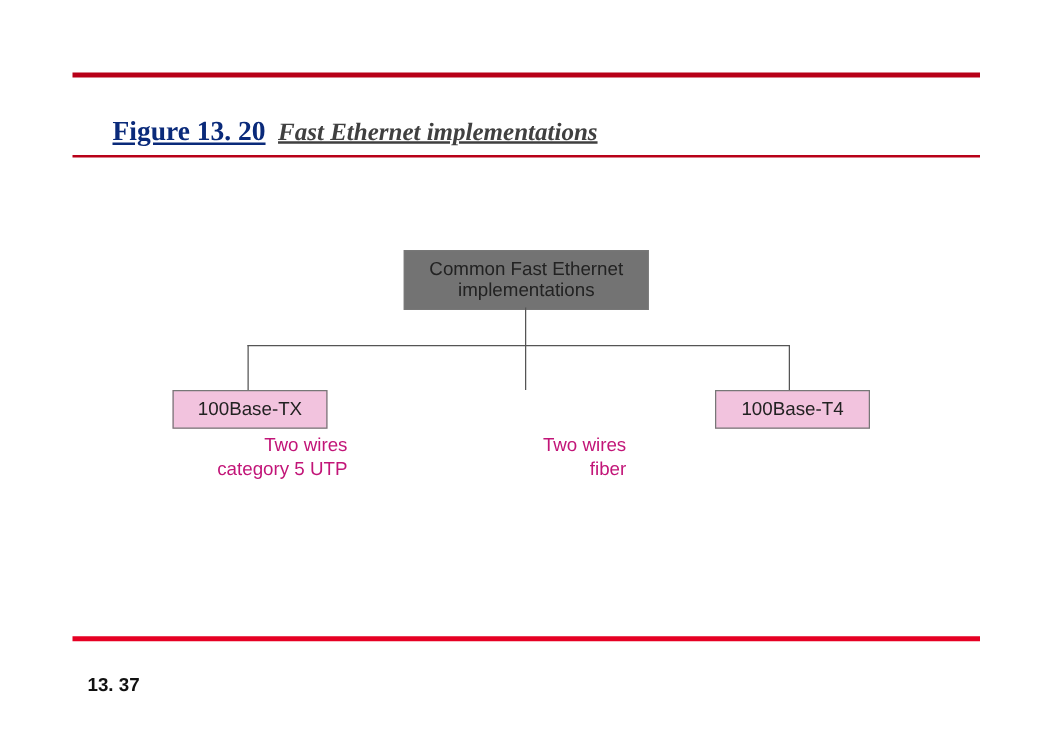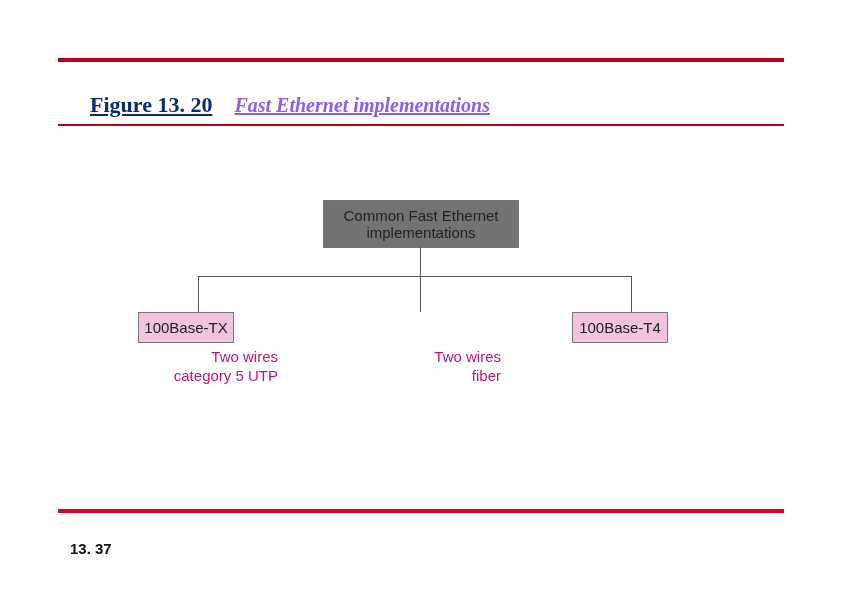--- a/index.html
+++ b/index.html
@@ -16,36 +16,35 @@
       left: 58px;
       width: 726px;
       height: 4px;
       background: #b80018;
     }
     .title-line {
       position: absolute;
       top: 92px;
       left: 90px;
       display: flex;
-      align-items: center;
+      align-items: flex-end;
       gap: 10px;
     }
     .fig-label {
       color: #0a2a7a;
       font-weight: bold;
       font-size: 22px;
       text-decoration: underline;
     }
     .fig-caption {
-      color: #8b5cf6;
+      color: #404040;
       font-weight: bold;
       font-style: italic;
       font-size: 20px;
       text-decoration: underline;
-      margin-left: 12px;
     }
     .mid-rule {
       position: absolute;
       top: 124px;
       left: 58px;
       width: 726px;
       height: 2px;
       background: #b80018;
     }
     .diagram {
@@ -63,21 +62,21 @@
       padding: 6px 8px;
       border: 1px solid #777;
       background: #737373;
       text-align: center;
       font-family: Arial, Helvetica, sans-serif;
       font-size: 15px;
       color: #222;
     }
     .leaf-box {
       position: absolute;
-      width: 96px;
+      width: 124px;
       padding: 6px 0;
       border: 1px solid #777;
       background: #f2c3de;
       text-align: center;
       font-family: Arial, Helvetica, sans-serif;
       font-size: 15px;
       color: #222;
     }
     .leaf-1 { top: 112px; left: 138px; }
     .leaf-2 { top: 112px; left: 361px; }

